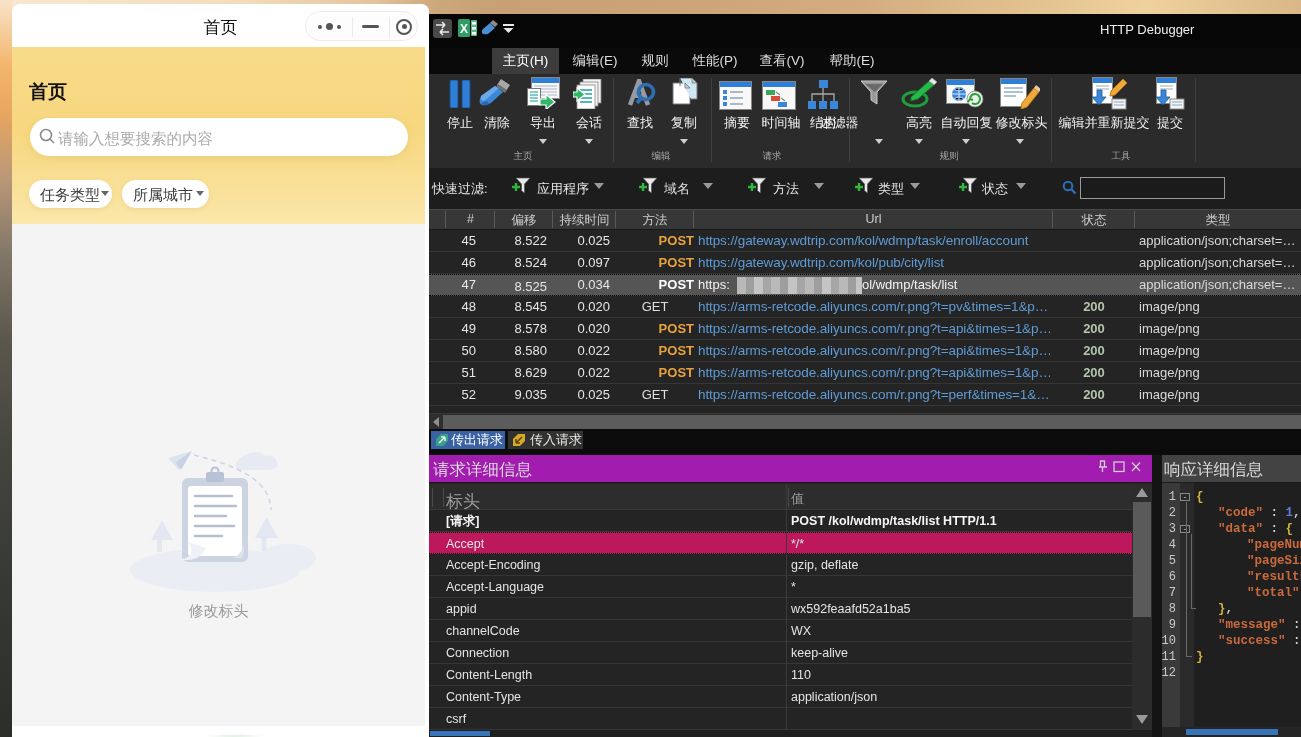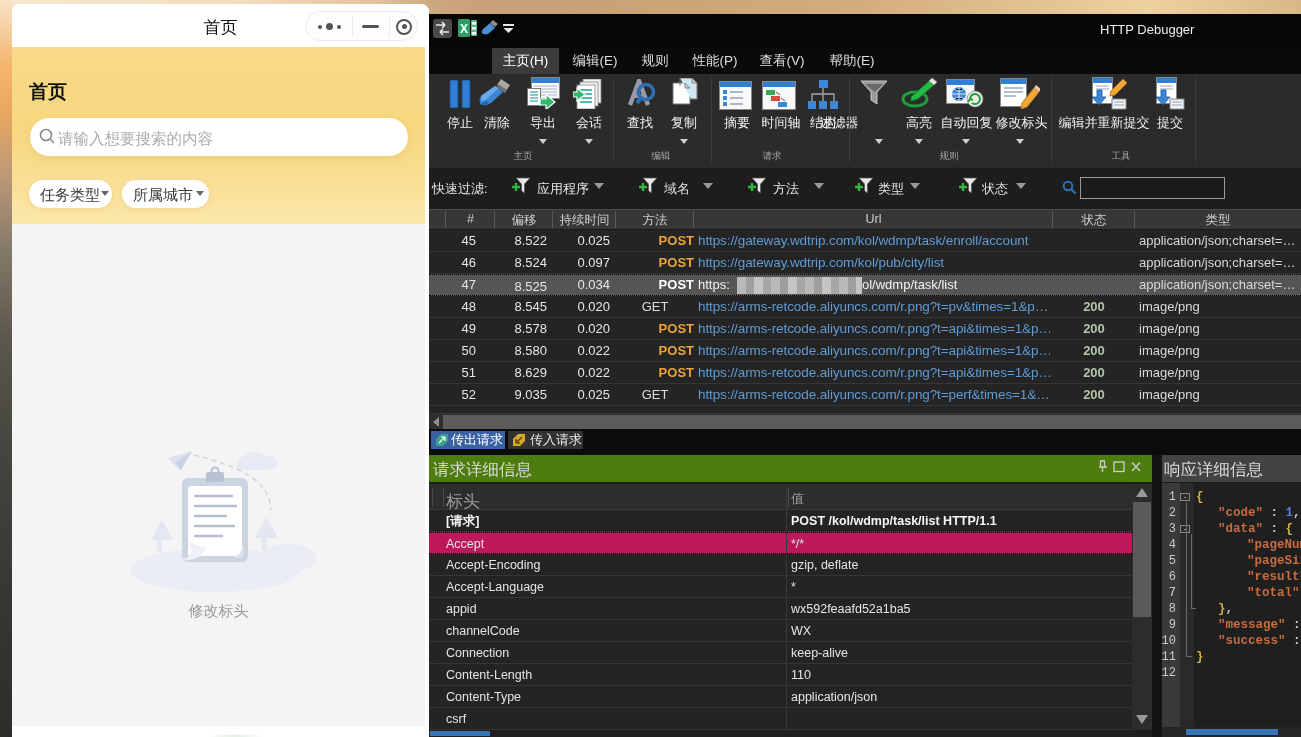--- a/index.html
+++ b/index.html
@@ -47,21 +47,21 @@
 .typ{color:#d8d8d8;font-size:13px}
 #rowsel{background:#555555;border-top:1px dotted #000;border-bottom:1px dotted #000}
 
 #hscroll1{left:429px;top:414px;width:872px;height:15px;background:#2e2e2e}
 #hscroll1-thumb{left:443px;top:415px;width:858px;height:14px;background:#5c5c5c}
 #tabsrow{left:429px;top:429px;width:872px;height:26px;background:#0c0c0c}
 #tab1{left:431px;top:431px;width:74px;height:18px;background:#3a62a2;color:#fff;font-size:13px;line-height:18px}
 #tab2{left:508px;top:431px;width:75px;height:18px;background:#323230;color:#e8e8e8;font-size:13px;line-height:18px}
 
 #reqpanel{left:429px;top:455px;width:723px;height:282px;background:#242424}
-#reqpanel-h{left:429px;top:455px;width:723px;height:28px;background:#4d7c0f;border-bottom:1px solid #1a1a1a}
+#reqpanel-h{left:429px;top:455px;width:723px;height:28px;background:#a21caf;border-bottom:1px solid #1a1a1a}
 #reqpanel-h .t{position:absolute;left:4px;top:4px;font-size:16.5px;color:#dadada}
 #reqcols{left:429px;top:484px;width:703px;height:26px;background:#2d2d2d;border-bottom:1px solid #3a3a3a}
 .rq{position:absolute;left:429px;width:703px;height:22px;background:#242424;border-bottom:1px solid #363636}
 .rq .k{position:absolute;left:17px;top:0;font-size:12.5px;color:#e4e4e4;line-height:22px}
 .rq .v{position:absolute;left:362px;top:0;font-size:12.5px;color:#e4e4e4;line-height:22px}
 #rqsel{background:#be185d;border-top:1px dotted #000;border-bottom:1px dotted #000}
 #reqdiv{left:786px;top:484px;width:1px;height:246px;background:#3a3a3a}
 
 #vscroll{left:1132px;top:484px;width:20px;height:246px;background:#2c2c2c}
 

